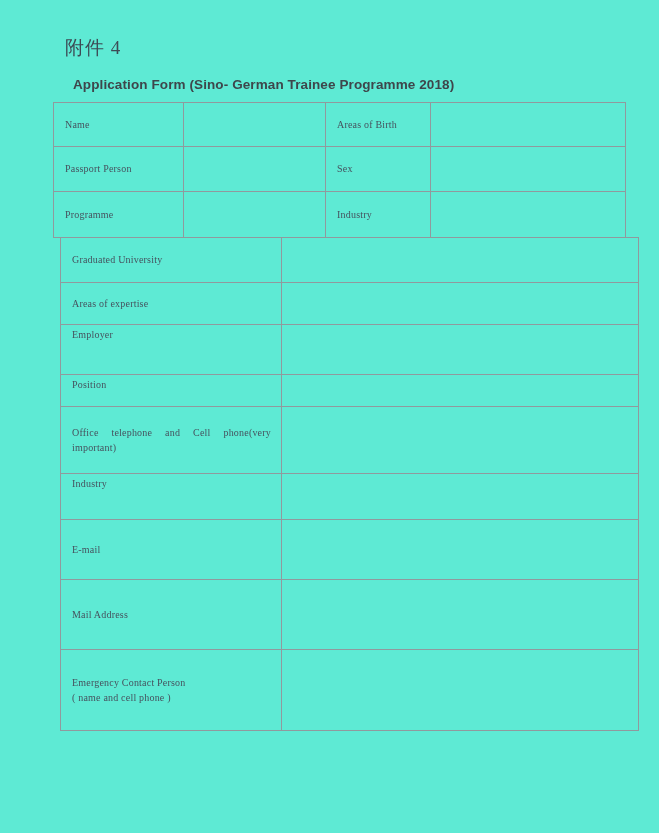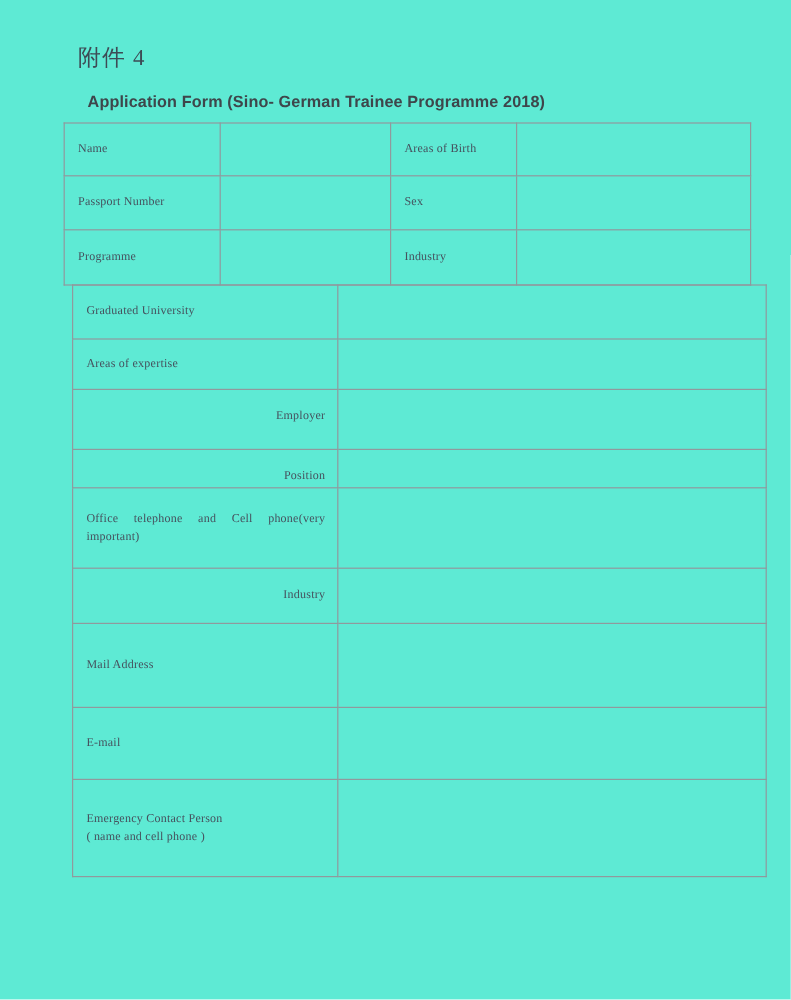--- a/index.html
+++ b/index.html
@@ -44,21 +44,21 @@
     font-family: "Liberation Serif", serif;
     font-size: 10px;
     color: #46525e;
     letter-spacing: 0.2px;
     line-height: 1.55;
     padding: 0 10px 0 11px;
     vertical-align: middle;
     overflow: hidden;
   }
   td.label { white-space: pre-line; }
-  td.top-align { vertical-align: top; padding-top: 14px; text-align: right; }
+  td.top-align { vertical-align: top; padding-top: 2px; }
   td.justify { text-align: justify; }
 </style>
 </head>
 <body>
 
 <div class="page">
 
   <div class="attachment-label">附件 4</div>
 
   <div class="form-title">Application Form (Sino- German Trainee Programme 2018)</div>
@@ -71,21 +71,21 @@
         <col style="width:195px">
     </colgroup>
     <tbody>
       <tr style="height:44px">
         <td class="label">Name</td>
         <td></td>
         <td class="label">Areas of Birth</td>
         <td></td>
       </tr>
       <tr style="height:45px">
-        <td class="label">Passport Number</td>
+        <td class="label">Passport Person</td>
         <td></td>
         <td class="label">Sex</td>
         <td></td>
       </tr>
       <tr style="height:46px">
         <td class="label">Programme</td>
         <td></td>
         <td class="label">Industry</td>
         <td></td>
       </tr>
@@ -115,26 +115,26 @@
         <td></td>
       </tr>
       <tr style="height:67px">
         <td class="label justify">Office telephone and Cell phone(very important)</td>
         <td></td>
       </tr>
       <tr style="height:46px">
         <td class="label top-align">Industry</td>
         <td></td>
       </tr>
+      <tr style="height:60px">
+        <td class="label">E-mail</td>
+        <td></td>
+      </tr>
       <tr style="height:70px">
         <td class="label">Mail Address</td>
-        <td></td>
-      </tr>
-      <tr style="height:60px">
-        <td class="label">E-mail</td>
         <td></td>
       </tr>
       <tr style="height:81px">
         <td class="label">Emergency Contact Person
 ( name and cell phone )</td>
         <td></td>
       </tr>
     </tbody>
   </table>
 

